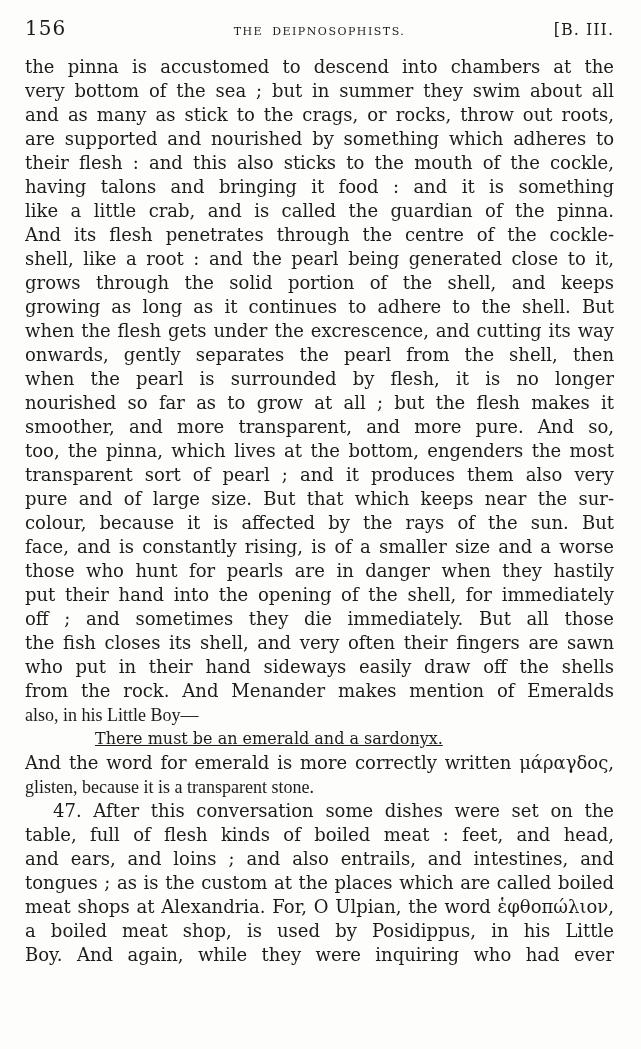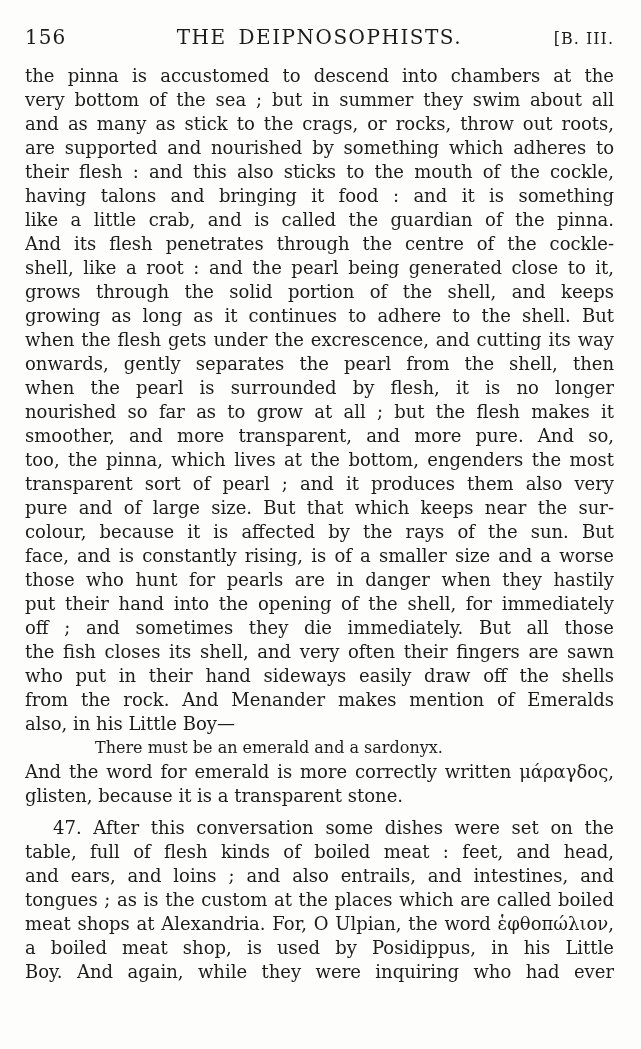--- a/index.html
+++ b/index.html
@@ -11,35 +11,35 @@
     height: 1049px;
     background: #fdfdfb;
     color: #1c1c1c;
     font-family: "DejaVu Serif", "Liberation Serif", serif;
     overflow: hidden;
   }
   .page {
     box-sizing: border-box;
     width: 641px;
     height: 1049px;
-    padding: 25px 27px 0 25px;
+    padding: 16px 27px 0 25px;
   }
   .page-header {
     display: grid;
     grid-template-columns: 1fr auto 1fr;
     align-items: baseline;
     height: 30px;
   }
   .page-number {
     font-size: 20px;
     justify-self: start;
     letter-spacing: 1px;
   }
   .running-title {
-    font-size: 20px;
+    font-size: 11px;
     letter-spacing: 1.5px;
     justify-self: center;
     word-spacing: 4px;
   }
   .book-ref {
     font-size: 16px;
     letter-spacing: 1px;
     justify-self: end;
     margin-left: 36px;
   }
@@ -51,30 +51,31 @@
     line-height: 24px;
     font-size: 18px;
     text-align: justify;
     text-align-last: justify;
     overflow: hidden;
     white-space: normal;
   }
   .line.left {
     text-align: left;
     text-align-last: left;
+    font-family: Liberation Serif, serif;
   }
   .line.verse {
     text-align: left;
     text-align-last: left;
     padding-left: 70px;
     font-size: 16px;
+    text-decoration: underline;
   }
   .line.indent-justify {
     text-indent: 28px;
-    margin-top: 8px;
   }
 </style>
 </head>
 <body>
 
 <div class="page">
   <div class="page-header">
     <span class="page-number">156</span>
     <span class="running-title">THE DEIPNOSOPHISTS.</span>
     <span class="book-ref">[B. III.</span>

